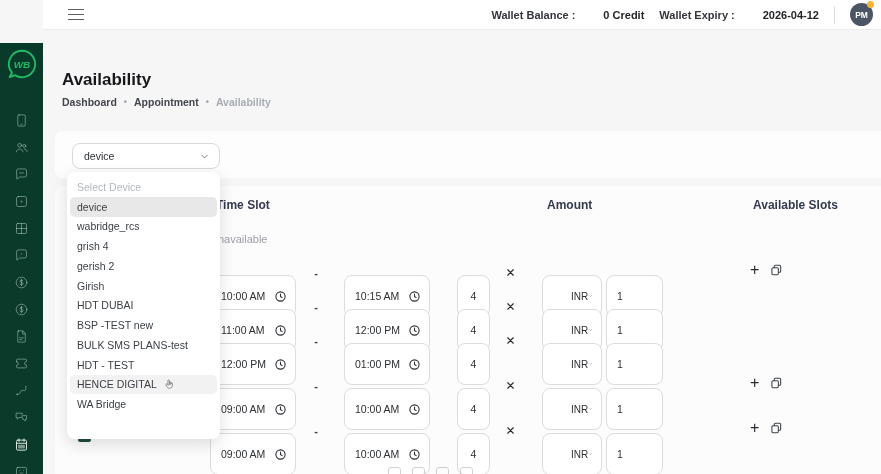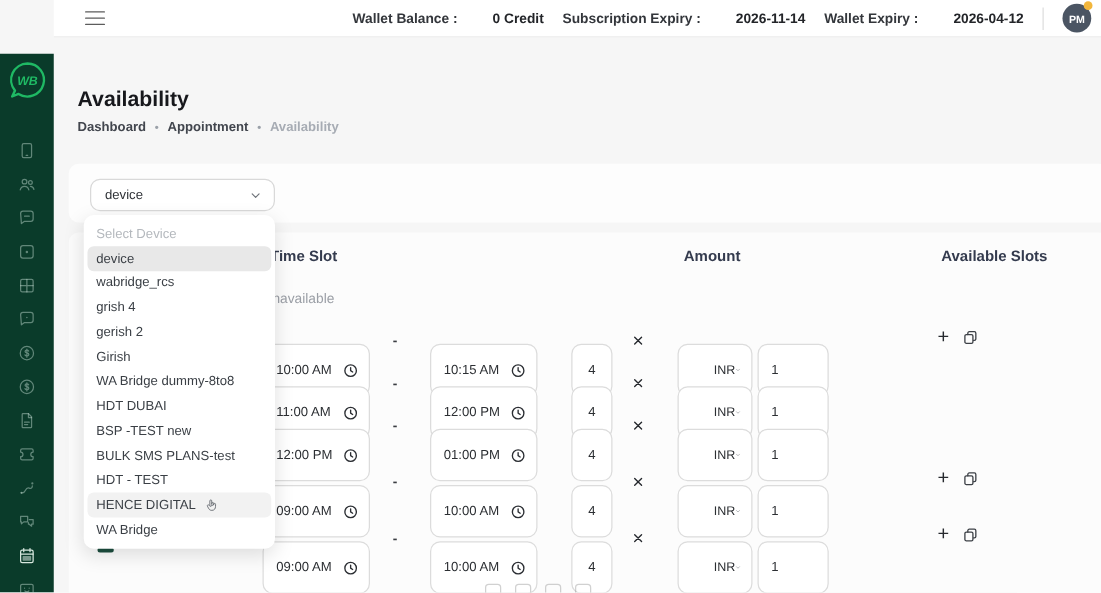--- a/index.html
+++ b/index.html
@@ -183,21 +183,20 @@
 </aside>
 
 <header class="topbar">
   <button class="hamburger">
       <span></span>
       <span></span>
       <span></span>
     </button>
   <div class="topbar-right">
     <span class="tb-item"><span>Wallet Balance :</span><b>0 Credit</b></span>
-    <span class="tb-item"><span>Subscription Expiry :</span><b>2026-11-14</b></span>
     <span class="tb-item"><span>Wallet Expiry :</span><b>2026-04-12</b></span>
     <span class="tb-divider"></span>
     <div class="avatar">
         <span>PM</span>
         <i class="dot"></i>
       </div>
   </div>
 </header>
 
 <main class="main">
@@ -420,23 +419,20 @@
       <div class="dd-item">
         <span>grish 4</span>
       </div>
       <div class="dd-item">
         <span>gerish 2</span>
       </div>
       <div class="dd-item">
         <span>Girish</span>
       </div>
       <div class="dd-item">
-        <span>WA Bridge dummy-8to8</span>
-      </div>
-      <div class="dd-item">
         <span>HDT DUBAI</span>
       </div>
       <div class="dd-item">
         <span>BSP -TEST new</span>
       </div>
       <div class="dd-item">
         <span>BULK SMS PLANS-test</span>
       </div>
       <div class="dd-item">
         <span>HDT - TEST</span>

